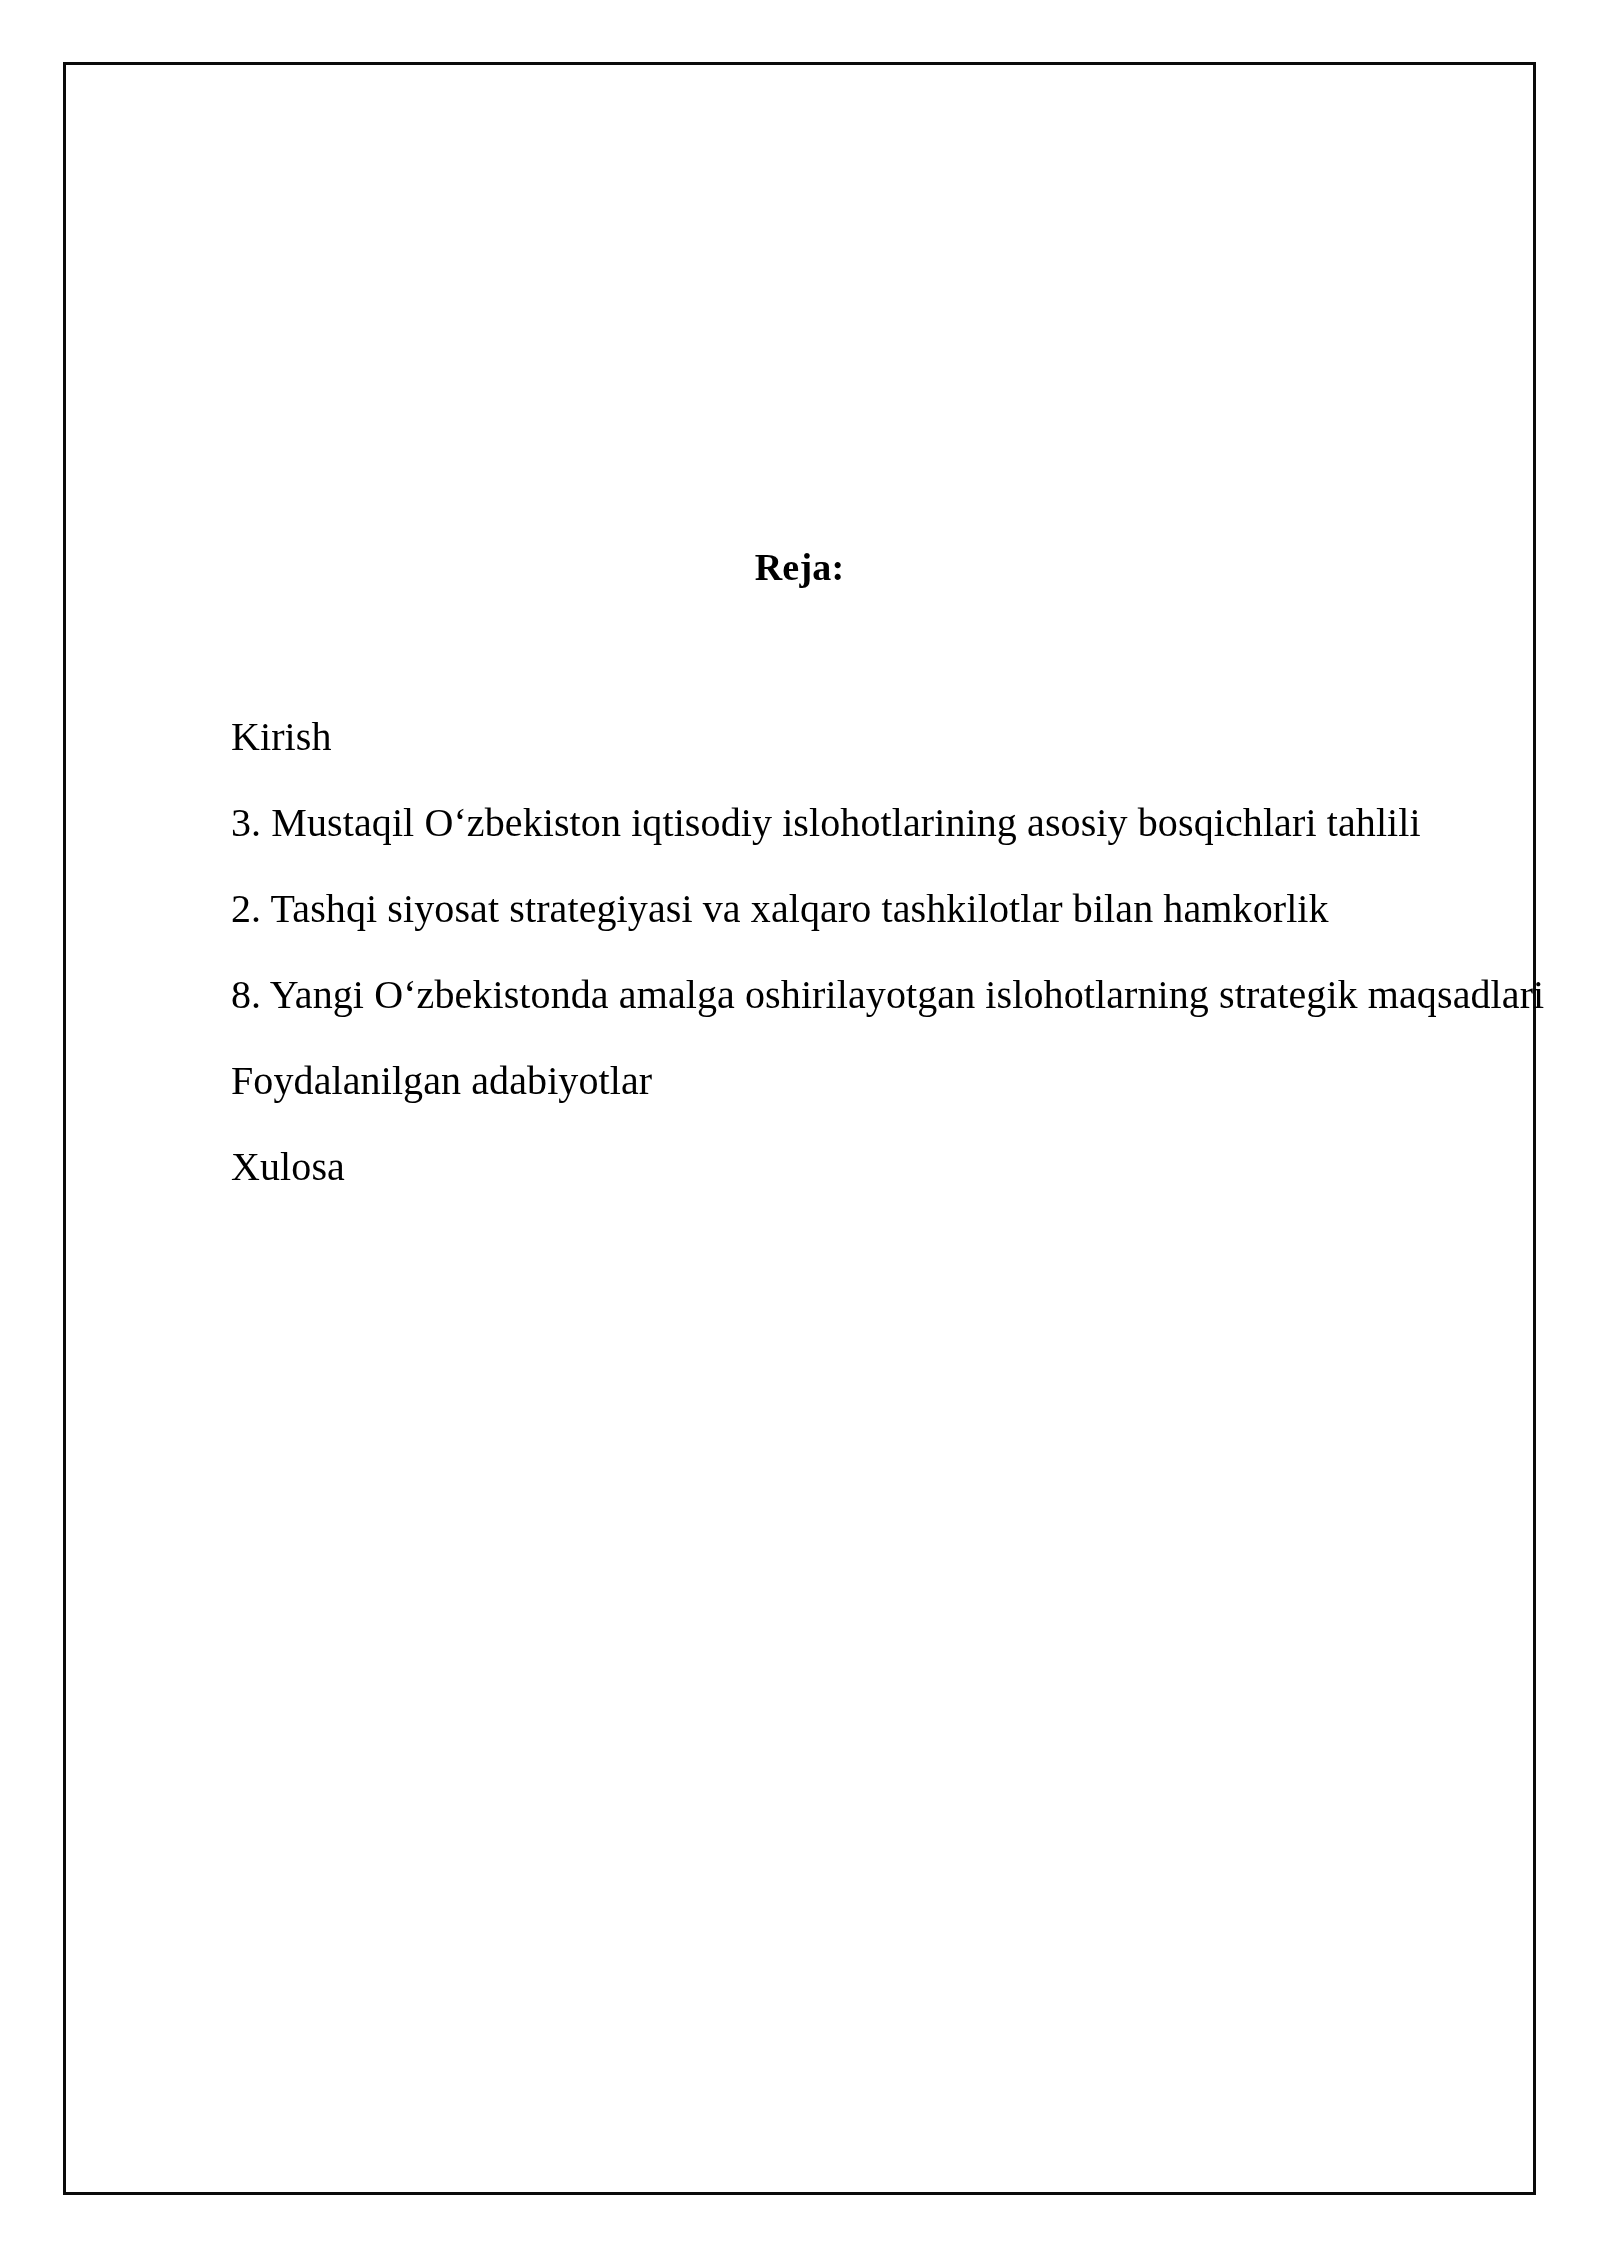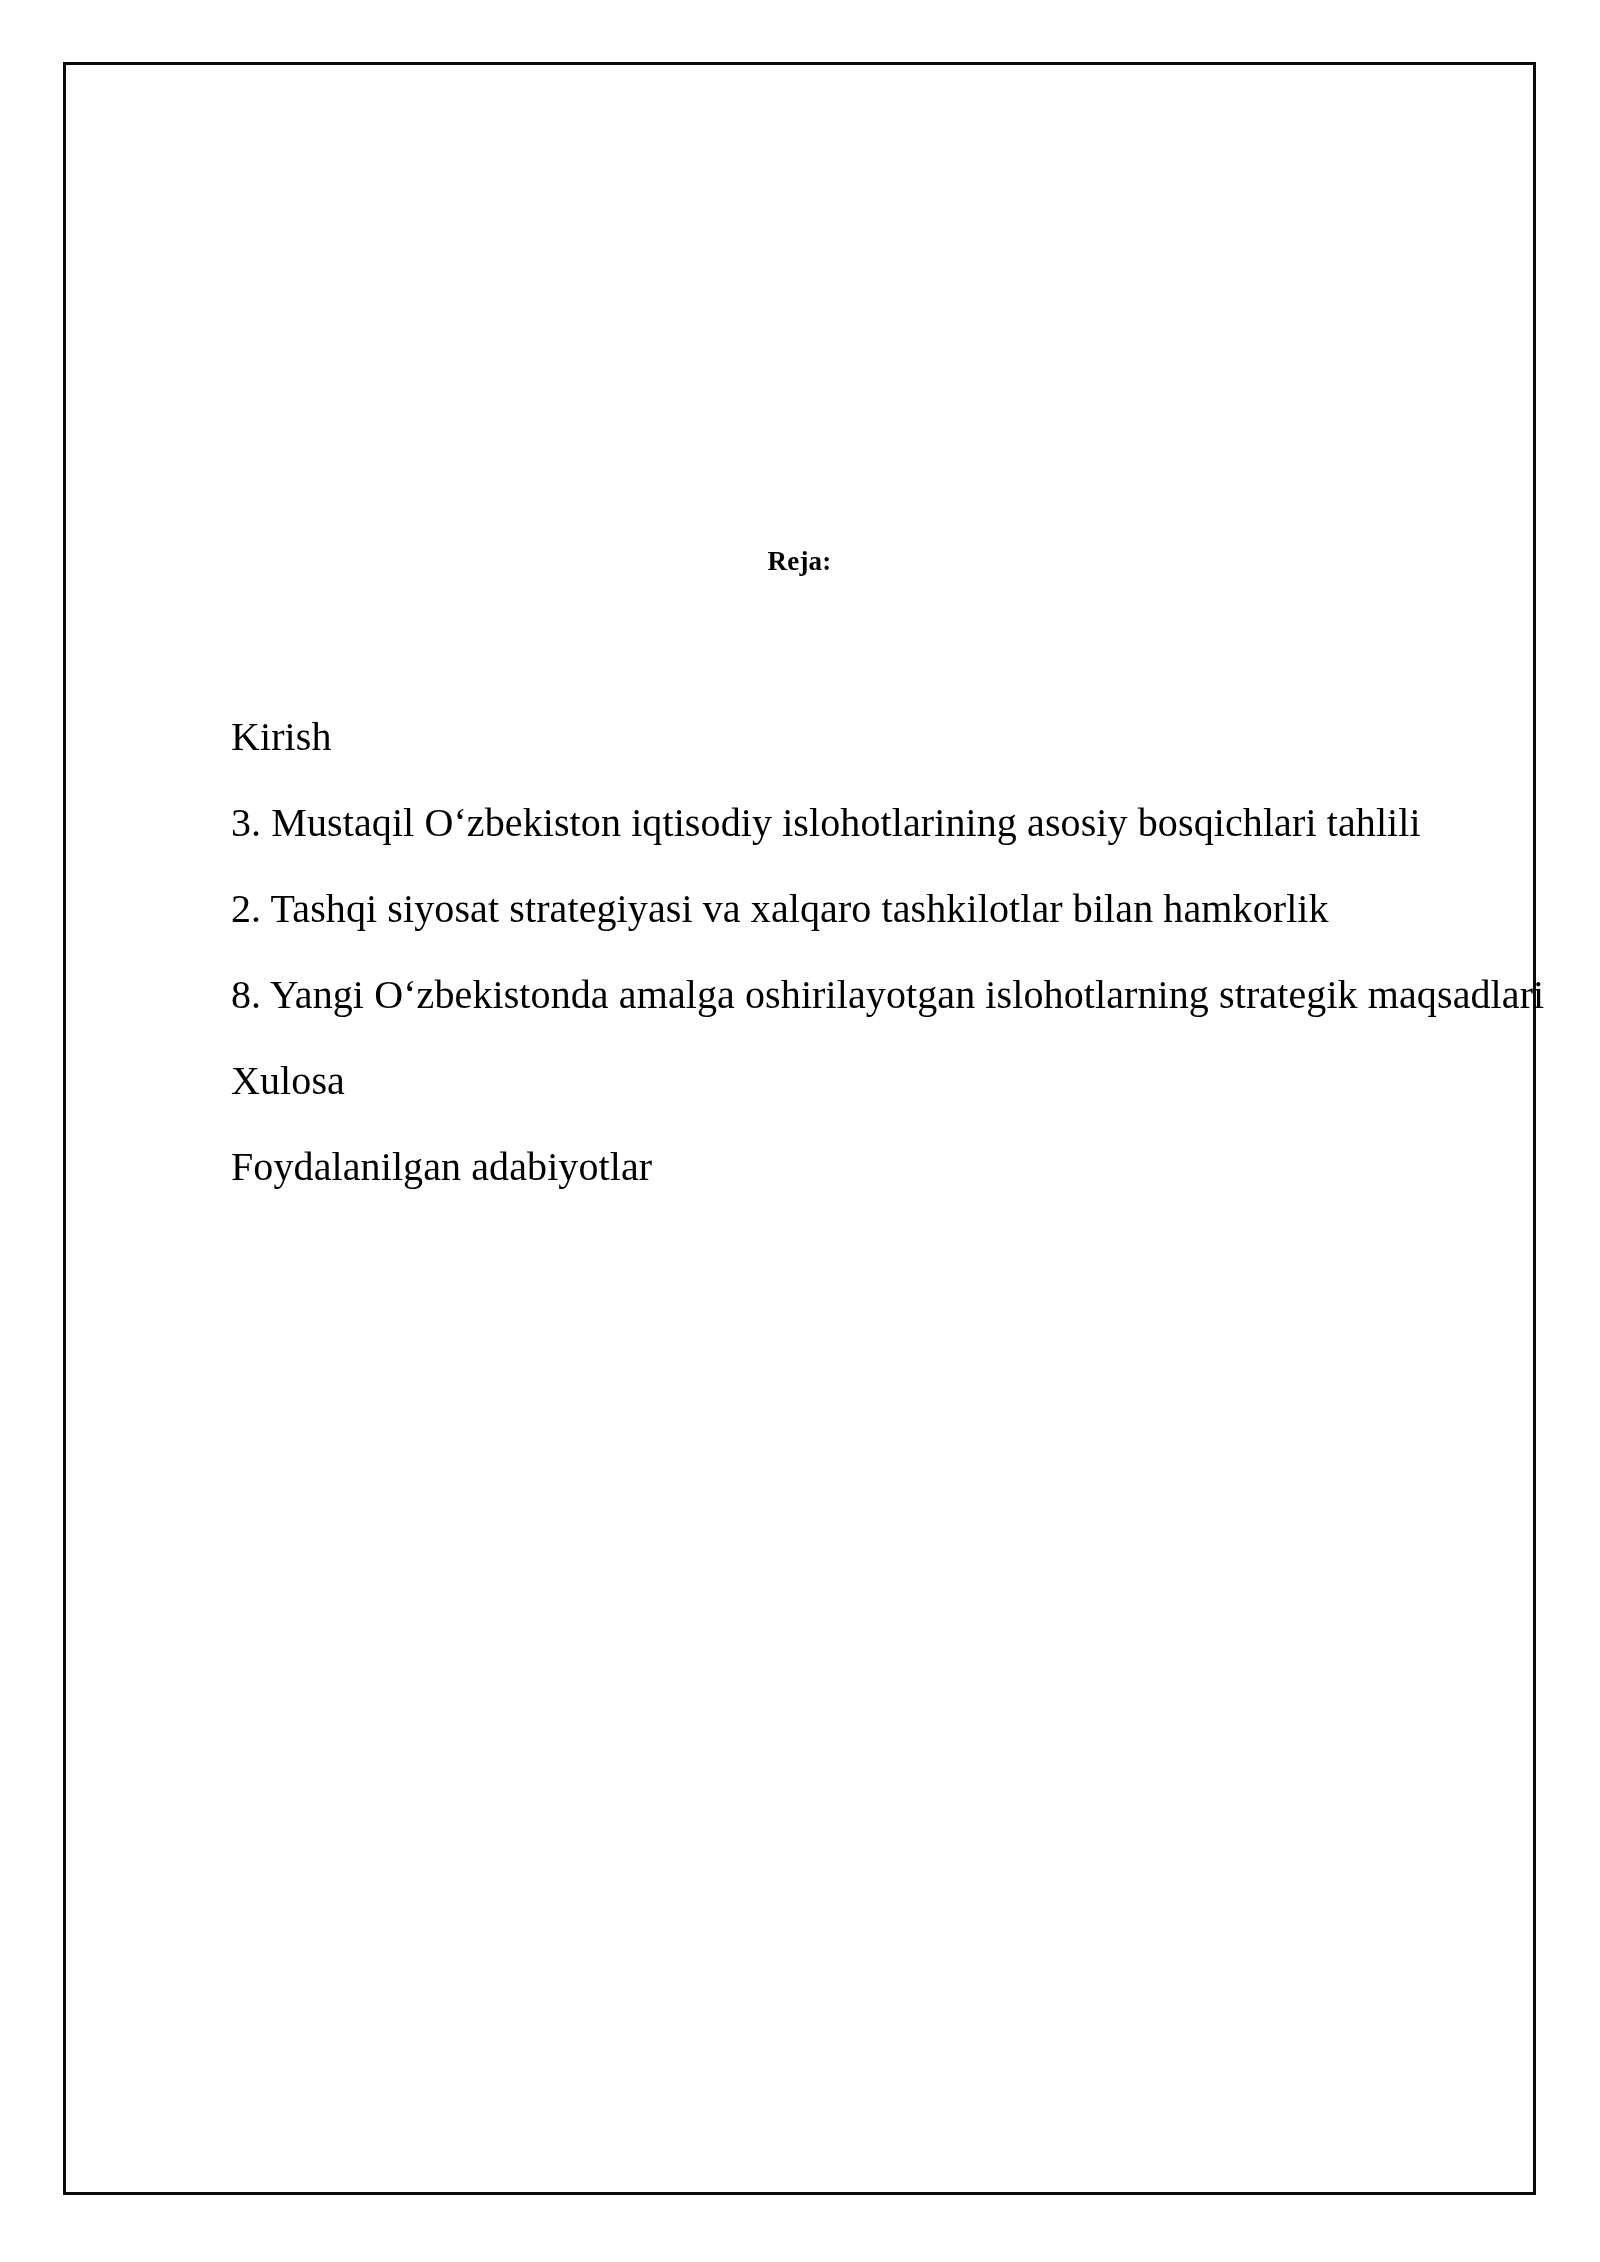--- a/index.html
+++ b/index.html
@@ -45,21 +45,21 @@
     width: 100%;
     height: 100%;
   }
 
   .doc-title {
     position: absolute;
     left: 0;
     right: 0;
     top: 482px;
     text-align: center;
-    font-size: 27px;
+    font-size: 38px;
     font-weight: bold;
     letter-spacing: 0.2px;
     line-height: 1.1;
   }
 
   .toc {
     position: absolute;
     left: 165px;
     top: 652px;
     width: 1240px;
@@ -84,19 +84,19 @@
   <div class="page-frame">
     <div class="page-content">
 
       <div class="doc-title">Reja:</div>
 
       <div class="toc">
         <p class="toc-line">Kirish</p>
         <p class="toc-line">3. Mustaqil O‘zbekiston iqtisodiy islohotlarining asosiy bosqichlari tahlili</p>
         <p class="toc-line">2. Tashqi siyosat strategiyasi va xalqaro tashkilotlar bilan hamkorlik</p>
         <p class="toc-line">8. Yangi O‘zbekistonda amalga oshirilayotgan islohotlarning strategik maqsadlari</p>
+        <p class="toc-line">Foydalanilgan adabiyotlar</p>
         <p class="toc-line">Xulosa</p>
-        <p class="toc-line">Foydalanilgan adabiyotlar</p>
       </div>
 
     </div>
   </div>
 </div>
 
 </body></html>

